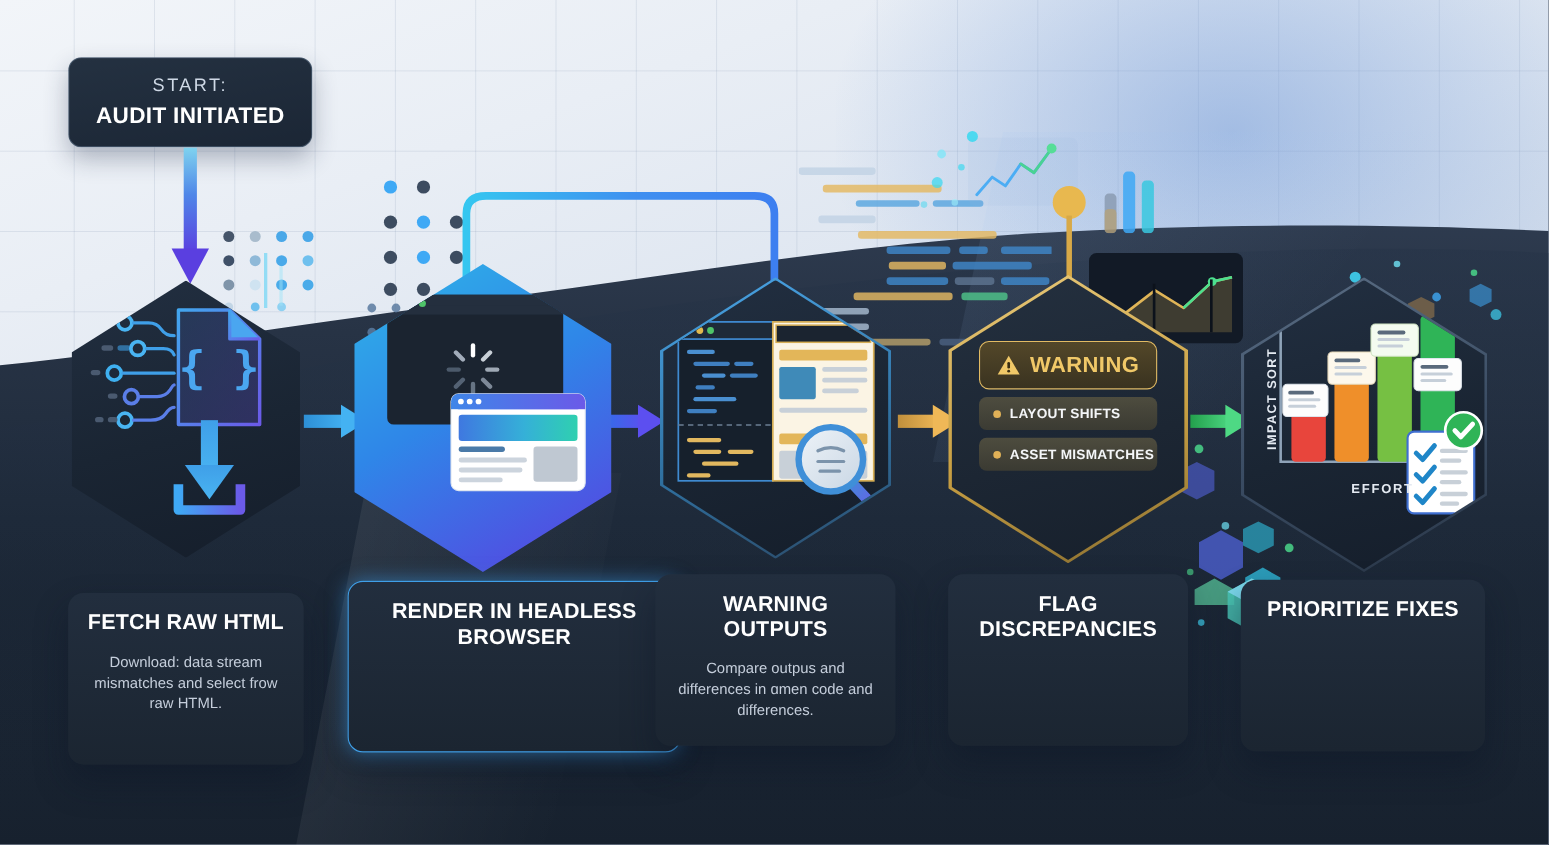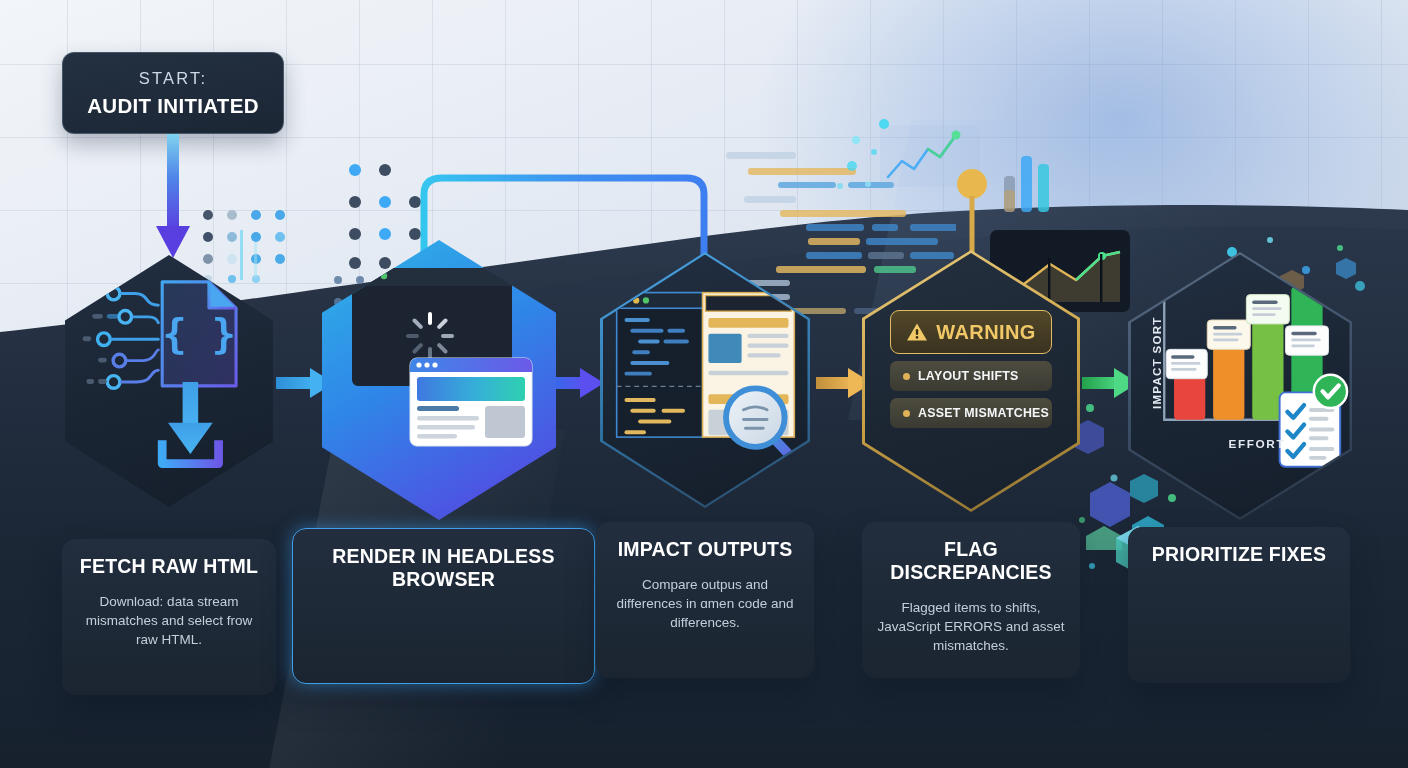--- a/index.html
+++ b/index.html
@@ -477,21 +477,21 @@
         <rect x="95" y="137" width="108" height="24" rx="3" fill="url(#pageHero)"></rect>
         <rect x="95" y="166" width="42" height="5" rx="2.5" fill="#4a7aa8"></rect>
         <rect x="95" y="176" width="62" height="4.5" rx="2.2" fill="#ccd4dd"></rect>
         <rect x="95" y="185" width="58" height="4.5" rx="2.2" fill="#ccd4dd"></rect>
         <rect x="95" y="194" width="40" height="4.5" rx="2.2" fill="#ccd4dd"></rect>
         <rect x="163" y="166" width="40" height="32" rx="3" fill="#bfc8d2"></rect>
       </svg>
     </div>
   </div>
 
-  <div class="card" style="left:292px; top:528px; width:303px; height:156px;
+  <div class="card" style="left:316px; top:528px; width:303px; height:156px;
               border:1.6px solid #3f9fe8; box-shadow:0 0 18px rgba(63,159,232,.55), 0 16px 30px rgba(12,22,38,.42);text-align:center;">
     <h3>RENDER IN HEADLESS BROWSER</h3>
   </div>
 
   <div class="hex-wrap" style="left:600px; top:252px; width:210px; height:256px;">
     <div class="hex-border" style="background:linear-gradient(165deg,#4aa6e8,#2f6f9e 60%,#2b4a68 100%);"></div>
     <div class="hex-inner" style="inset:2.5px;">
       <svg width="100%" height="100%" viewBox="0 0 210 256">
         <defs>
           <linearGradient id="lensG" x1="0" y1="0" x2="1" y2="1">
@@ -546,21 +546,21 @@
             <path d="M144 158 Q156 152 168 158"></path>
             <path d="M144 168 L168 168"></path>
             <path d="M146 177 L164 177"></path>
           </g>
         </g>
       </svg>
     </div>
   </div>
 
   <div class="card" style="left:596px; top:522px; width:218px; height:156px;">
-    <h3>IMPACT OUTPUTS</h3>
+    <h3>WARNING OUTPUTS</h3>
     <p>Compare outpus and differences in ɑmen code and differences.</p>
   </div>
 
   <div class="hex-wrap" style="left:862px; top:250px; width:218px; height:262px;">
     <div class="hex-border" style="background:linear-gradient(165deg,#e8c97a,#c9a043 55%,#8a6f31 100%);"></div>
     <div class="hex-inner" style="inset:3px; background:linear-gradient(165deg,#24303f 0%,#1c2633 60%,#17202c 100%);"></div>
 
     <div class="warn-panel" style="left:28px; top:60px;">
       <div class="warn-head">
         <svg width="22" height="20" viewBox="0 0 22 20">
@@ -577,21 +577,20 @@
       </div>
       <div class="warn-item">
         <span class="warn-dot"></span>
         <span class="t">ASSET MISMATCHES</span>
       </div>
     </div>
   </div>
 
   <div class="card" style="left:862px; top:522px; width:218px; height:156px;">
     <h3>FLAG DISCREPANCIES</h3>
-    <p>Flagged items to shifts, JavaScript ERRORS and asset mismatches.</p>
   </div>
 
   <div class="hex-wrap" style="left:1128px; top:252px; width:224px; height:268px;">
     <div class="hex-border" style="background:linear-gradient(165deg,#5a6d84,#3a4c63 55%,#2a3748 100%);"></div>
     <div class="hex-inner" style="inset:2.5px;">
       <svg width="100%" height="100%" viewBox="0 0 224 268">
 
         <path d="M34 40 L34 168 L196 168" stroke="#8fa3b8" stroke-width="2.4" fill="none"></path>
 
         <rect x="44" y="112" width="32" height="56" rx="4" fill="#e8453c"></rect>

